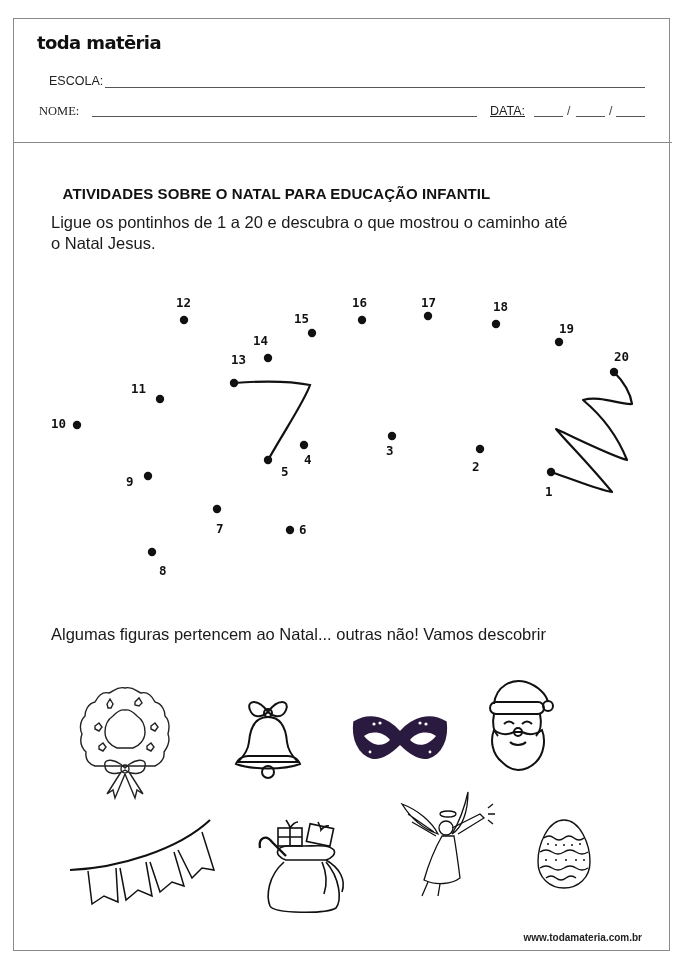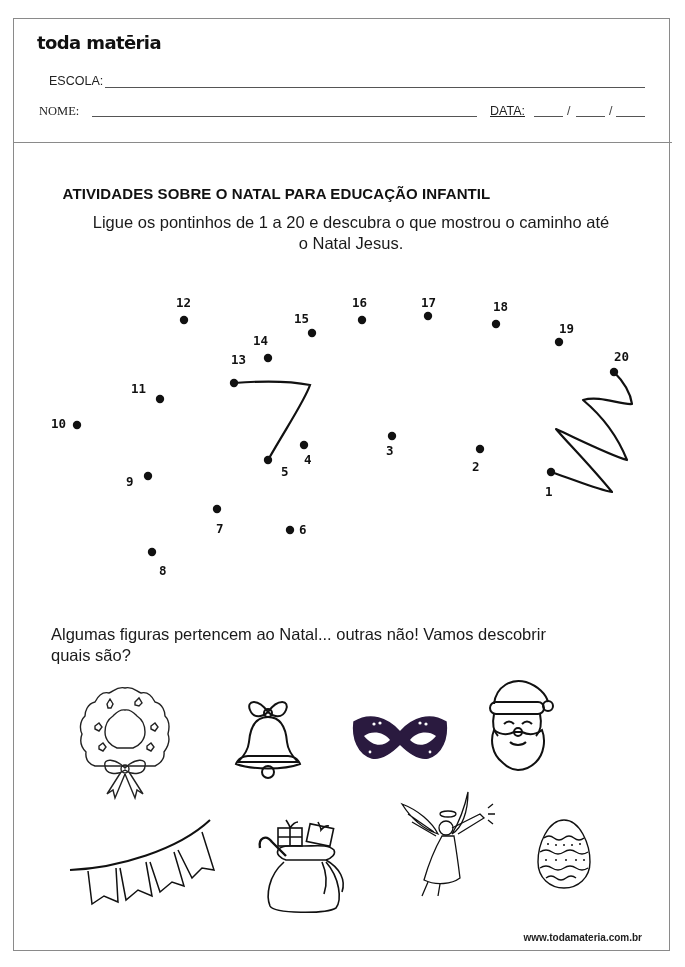--- a/index.html
+++ b/index.html
@@ -32,21 +32,21 @@
 <div class="line" style="left:92px;top:116px;width:385px;"></div>
 
 <span class="field-label" style="left:490px;top:104px;text-decoration:underline;">DATA:</span>
 <div class="line" style="left:534px;top:116px;width:29px;"></div>
 <span class="slash" style="left:567px;top:104px;">/</span>
 <div class="line" style="left:576px;top:116px;width:29px;"></div>
 <span class="slash" style="left:609px;top:104px;">/</span>
 <div class="line" style="left:616px;top:116px;width:29px;"></div>
 
 <div class="title">ATIVIDADES SOBRE O NATAL PARA EDUCAÇÃO INFANTIL</div>
-<div class="instr" style="top:212px;text-align:center;">
+<div class="instr" style="top:212px;">
   <div>Ligue os pontinhos de 1 a 20 e descubra o que mostrou o caminho até</div>
   <div>o Natal Jesus.</div>
 </div>
 
 <svg class="dots" width="685" height="967">
 
   <path d="M551 472 C 575 480, 598 490, 612 492 C 590 465, 565 440, 556 429 C 580 440, 610 455, 627 460 C 615 430, 595 410, 583 400 C 600 395, 620 405, 632 404 C 630 390, 622 380, 614 372" fill="none" stroke="#111" stroke-width="2.2" stroke-linecap="round" stroke-linejoin="round"></path>
   <path d="M234 383 C 260 381, 290 381, 310 385 C 305 400, 288 425, 268 460" fill="none" stroke="#111" stroke-width="2.2" stroke-linecap="round"></path>
   <g id="dot-layer">
       <circle cx="551" cy="472" r="4.2" fill="#111"></circle>
@@ -87,21 +87,20 @@
       <text x="493" y="311" class="dotnum">18</text>
       <circle cx="559" cy="342" r="4.2" fill="#111"></circle>
       <text x="559" y="333" class="dotnum">19</text>
       <circle cx="614" cy="372" r="4.2" fill="#111"></circle>
       <text x="614" y="361" class="dotnum">20</text>
     </g>
 </svg>
 
 <div class="instr" style="top:624px;">
   <div>Algumas figuras pertencem ao Natal... outras não! Vamos descobrir</div>
-  <div>quais são?</div>
 </div>
 
 <svg class="fig" style="left:75px;top:682px;" width="100" height="118" viewBox="0 0 100 118">
   <g fill="none" stroke="#222" stroke-width="1.4">
     <path d="M50 6 C58 4 62 10 66 11 C74 9 78 16 80 20 C88 22 90 30 90 34 C96 40 94 48 93 52 C96 60 92 66 89 70 C90 78 84 82 80 84 L20 84 C14 82 10 78 11 70 C7 66 4 60 7 52 C5 48 4 40 10 34 C10 30 12 22 20 20 C22 16 26 9 34 11 C38 10 42 4 50 6 Z"></path>
     <path d="M50 28 C56 27 60 32 62 34 C68 38 70 44 70 50 C70 58 64 64 58 66 L42 66 C36 64 30 58 30 50 C30 44 32 38 38 34 C40 32 44 27 50 28 Z"></path>
     <path d="M32 22 l3 -5 3 5 -2 4 h-3 z M60 20 l4 -4 3 5 -3 3 -4 -1z M20 44 l4 -3 3 4 -3 4 -4 -2z M76 44 l4 -3 3 4 -3 4 -4 -2z M24 64 l4 -3 3 4 -3 4 -4 -2z M72 64 l4 -3 3 4 -3 4 -4 -2z"></path>
     <path d="M50 86 C40 76 28 76 30 84 C30 92 42 94 50 88 C58 94 70 92 70 84 C72 76 60 76 50 86 Z"></path>
     <circle cx="50" cy="87" r="4"></circle>
     <path d="M46 90 L32 112 L38 108 L40 116 L50 92 M54 90 L68 112 L62 108 L60 116 L50 92"></path>

